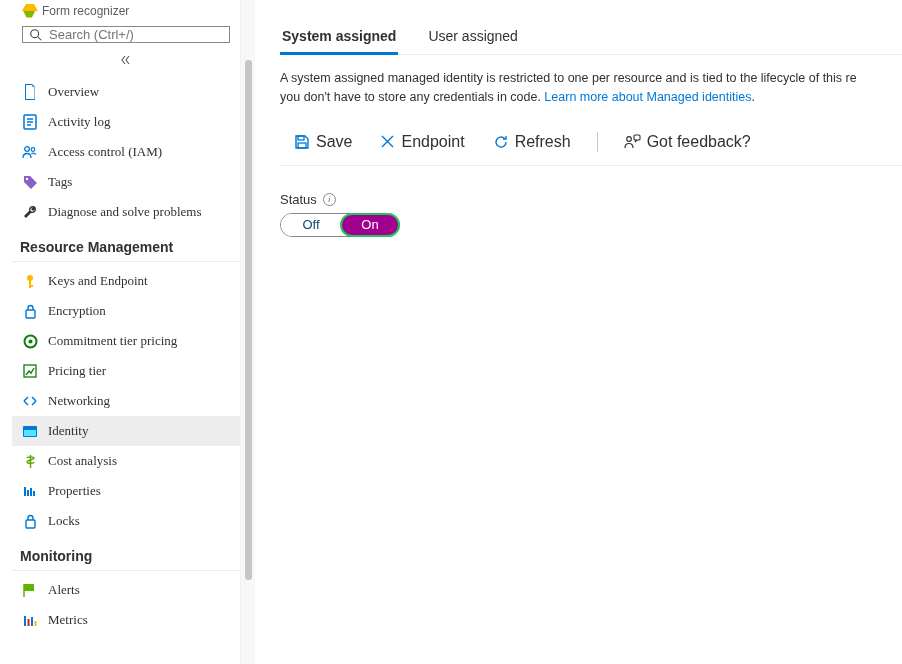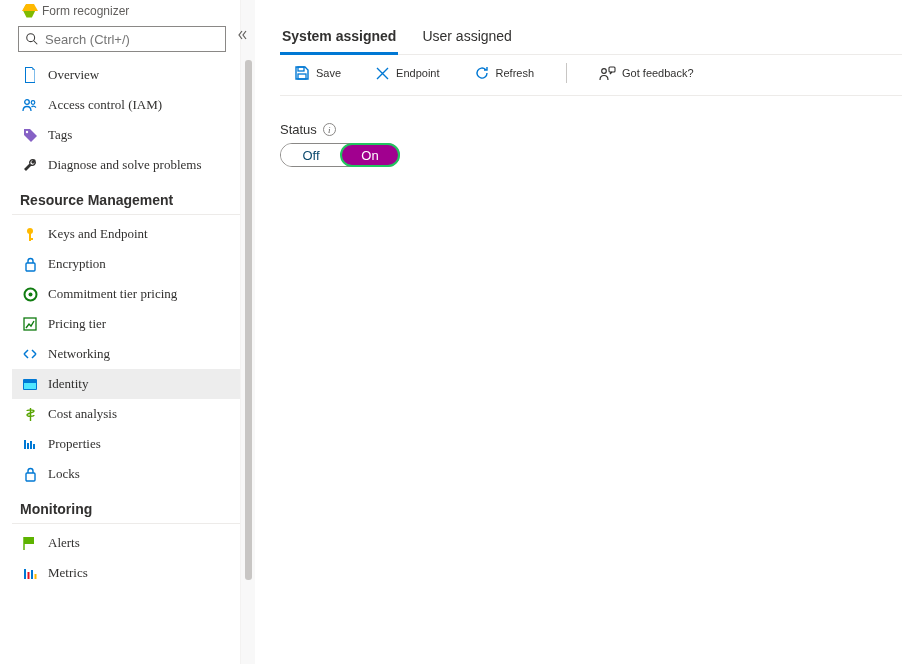--- a/index.html
+++ b/index.html
@@ -33,23 +33,24 @@
     color: #605e5c;
     position: relative;
   }
   .resource-header .hex-icon {
     position: absolute;
     left: 10px;
     bottom: 8px;
   }
   .search-row {
     display:flex;
-    align-items:flex-start;
+    align-items:center;
     gap:8px;
     padding: 0 6px 8px 6px;
+    flex-direction: column;
   }
   .search-field {
     flex: 1;
     height: 26px;
     border: 1px solid #8a8886;
     display: flex;
     align-items: center;
     padding: 0 4px 0 6px;
     gap: 6px;
     background: #fff;
@@ -109,21 +110,21 @@
     border-radius:3px;
   }
   
   .main {
     flex:1;
     padding: 18px 0 0 25px;
     overflow:hidden;
   }
   .tabs {
     display:flex;
-    gap: 22px;
+    gap: 28px;
     border-bottom: 1px solid #edebe9;
     width: 100%;
   }
   .tab {
     padding: 10px 2px 10px 2px;
     font-size: 14px;
     cursor:pointer;
     color:#323130;
     position:relative;
   }
@@ -138,24 +139,24 @@
   .description {
     font-size:12.5px;
     line-height:1.5;
     padding: 14px 0 16px 0;
     color:#323130;
   }
   .description a { color:#0078d4; text-decoration:none; }
   .toolbar {
     display:flex;
     align-items:center;
-    gap: 18px;
+    gap: 12px;
     padding: 6px 0 10px 6px;
     border-bottom:1px solid #edebe9;
-    font-size:11px;
+    font-size:16px;
   }
   .tb-btn {
     display:flex;
     align-items:center;
     gap:6px;
     padding:4px 8px;
     cursor:pointer;
   }
   .tb-sep { width:1px; height:20px; background:#c8c6c4; margin:0 6px; }
   .status-block {
@@ -241,20 +242,31 @@
       <span class="icon">
           <svg width="14" height="16" viewBox="0 0 14 16">
             <path fill="#0078d4" d="M2 0h7l3 3v13H2z"></path>
             <path fill="#fff" d="M3 1h6l2.5 2.5V15H3z"></path>
             <path fill="#0078d4" d="M9 0v3h3z" opacity="0.5"></path>
           </svg>
         </span>
       <span>Overview</span>
     </div>
 
+    <div class="nav-item">
+      <span class="icon">
+          <svg width="14" height="16" viewBox="0 0 14 16">
+            <rect x="1" y="1" width="12" height="14" rx="1" fill="none" stroke="#0078d4" stroke-width="1.5"></rect>
+            <line x1="4" y1="5" x2="10" y2="5" stroke="#0078d4" stroke-width="1.5"></line>
+            <line x1="4" y1="8" x2="10" y2="8" stroke="#0078d4" stroke-width="1.5"></line>
+            <line x1="4" y1="11" x2="8" y2="11" stroke="#0078d4" stroke-width="1.5"></line>
+          </svg>
+        </span>
+      <span>Activity log</span>
+    </div>
 
     <div class="nav-item">
       <span class="icon">
           <svg width="16" height="14" viewBox="0 0 16 14">
             <circle cx="5" cy="4" r="2.3" fill="none" stroke="#0078d4" stroke-width="1.3"></circle>
             <path d="M1 13c0-3 2-4.5 4-4.5s4 1.5 4 4.5" fill="none" stroke="#0078d4" stroke-width="1.3"></path>
             <circle cx="11" cy="4.5" r="1.8" fill="none" stroke="#0078d4" stroke-width="1.2"></circle>
             <path d="M9.5 9c1-1 3-1 4.5.5" fill="none" stroke="#0078d4" stroke-width="1.2"></path>
           </svg>
         </span>
@@ -404,20 +416,24 @@
 <div class="scroll-zone">
   <div class="scroll-thumb"></div>
 </div>
 
 <div class="main">
   <div class="tabs">
     <div class="tab active">System assigned</div>
     <div class="tab">User assigned</div>
   </div>
 
+  <div class="description">
+    <span>A system assigned managed identity is restricted to one per resource and is tied to the lifecycle of this re</span><br>
+    <span>you don't have to store any credentials in code. </span><a href="#">Learn more about Managed identities</a><span>.</span>
+  </div>
 
   <div class="toolbar">
     <div class="tb-btn">
       <span>
           <svg width="16" height="16" viewBox="0 0 16 16">
             <path fill="none" stroke="#0078d4" stroke-width="1.4" d="M2 2h9l3 3v9H2z"></path>
             <rect x="4" y="2" width="6" height="4" fill="none" stroke="#0078d4" stroke-width="1.3"></rect>
             <rect x="4" y="9" width="8" height="5" fill="none" stroke="#0078d4" stroke-width="1.3"></rect>
           </svg>
         </span>

